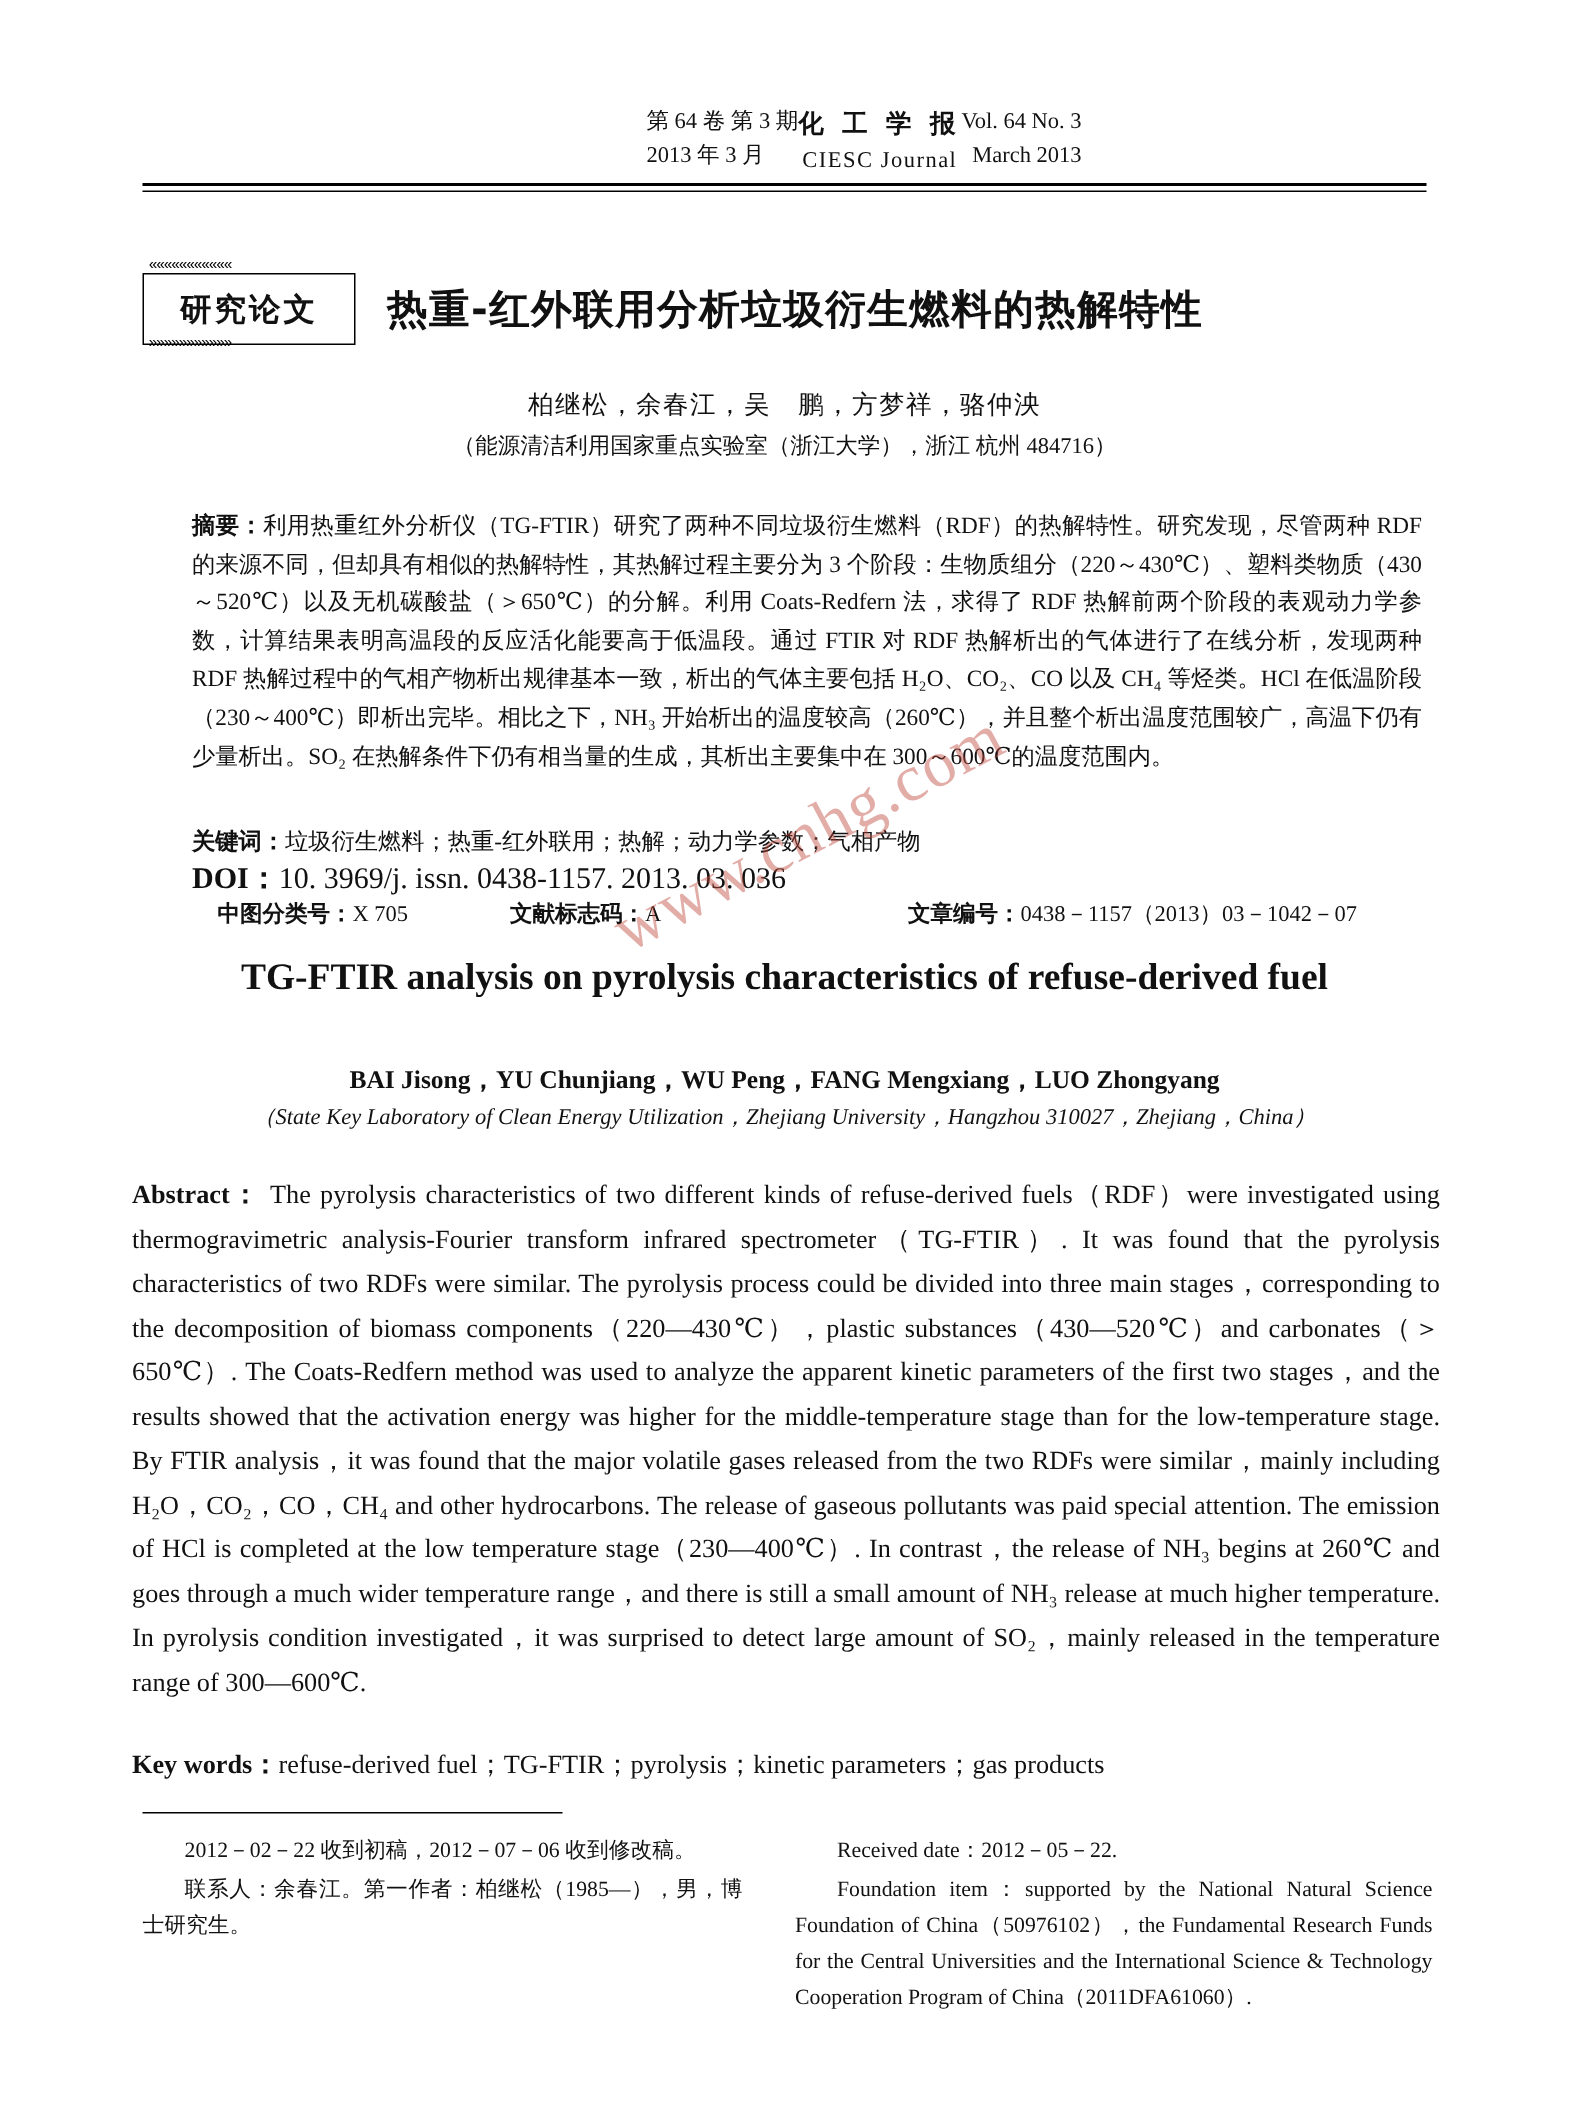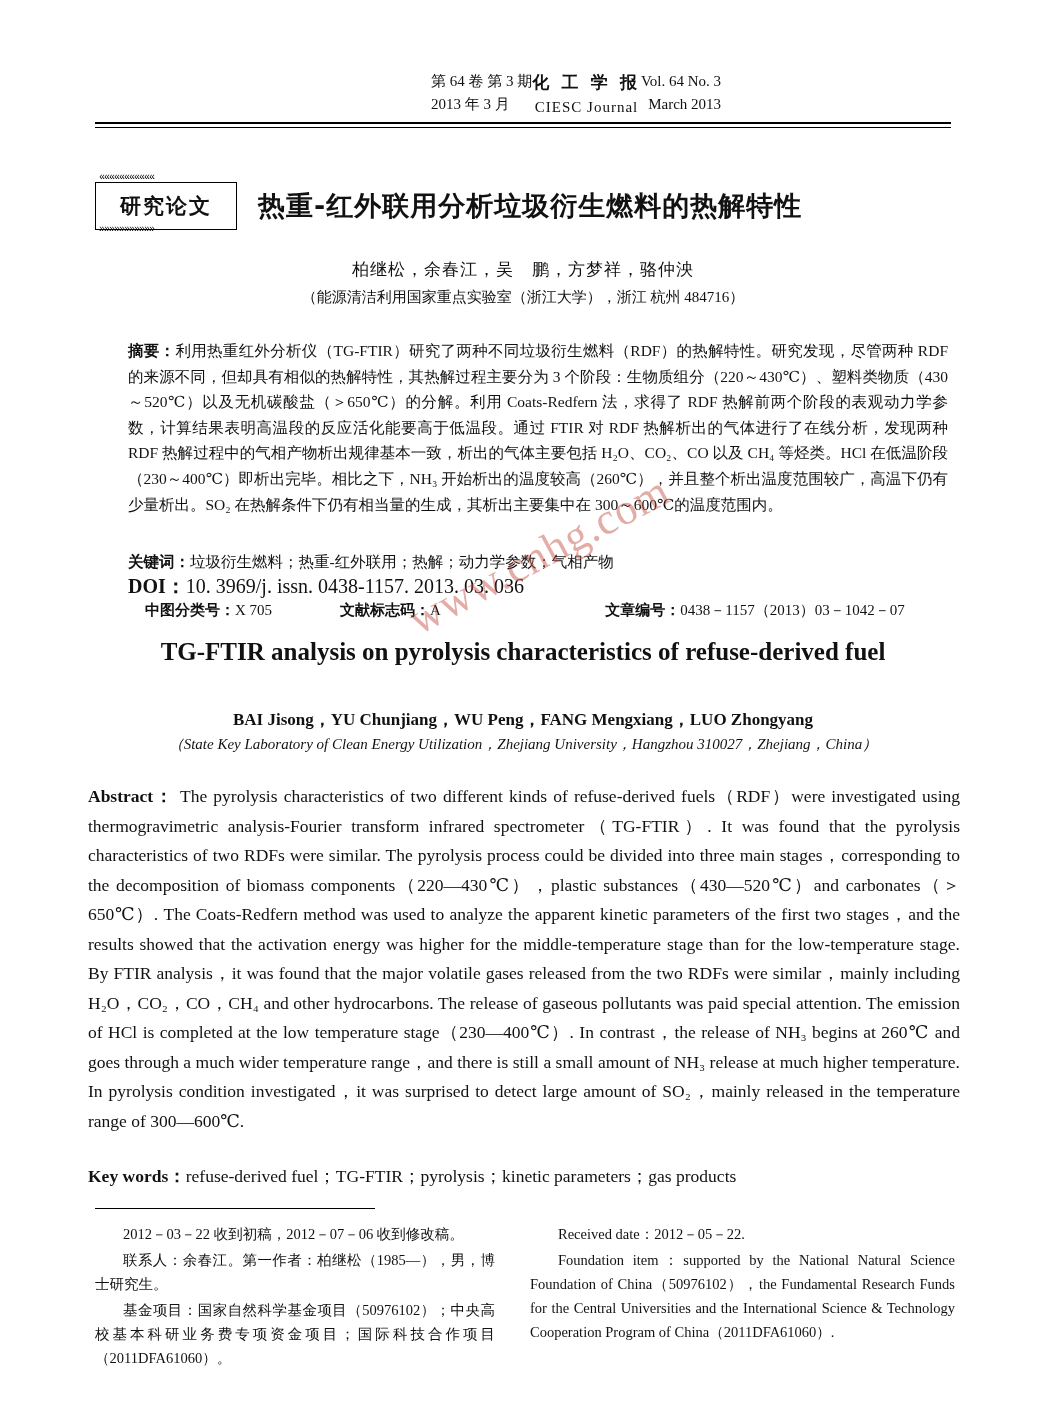--- a/index.html
+++ b/index.html
@@ -298,23 +298,22 @@
 
   <div class="en-abs">
     <b>Abstract：</b><span> The pyrolysis characteristics of two different kinds of refuse-derived fuels（RDF）were investigated using thermogravimetric analysis-Fourier transform infrared spectrometer（TG-FTIR）. It was found that the pyrolysis characteristics of two RDFs were similar. The pyrolysis process could be divided into three main stages，corresponding to the decomposition of biomass components（220—430℃），plastic substances（430—520℃）and carbonates（＞650℃）. The Coats-Redfern method was used to analyze the apparent kinetic parameters of the first two stages，and the results showed that the activation energy was higher for the middle-temperature stage than for the low-temperature stage. By FTIR analysis，it was found that the major volatile gases released from the two RDFs were similar，mainly including H₂O，CO₂，CO，CH₄ and other hydrocarbons. The release of gaseous pollutants was paid special attention. The emission of HCl is completed at the low temperature stage（230—400℃）. In contrast，the release of NH₃ begins at 260℃ and goes through a much wider temperature range，and there is still a small amount of NH₃ release at much higher temperature. In pyrolysis condition investigated，it was surprised to detect large amount of SO₂，mainly released in the temperature range of 300—600℃.</span>
   </div>
   <div class="en-kw">
     <b>Key words：</b><span>refuse-derived fuel；TG-FTIR；pyrolysis；kinetic parameters；gas products</span>
   </div>
 
   <div class="foot-rule"></div>
   <div class="foot-left">
-    <p class="foot-p">2012－03－22 收到初稿，2012－07－06 收到修改稿。</p>
+    <p class="foot-p">2012－02－22 收到初稿，2012－07－06 收到修改稿。</p>
     <p class="foot-p">联系人：余春江。第一作者：柏继松（1985—），男，博士研究生。</p>
-    <p class="foot-p">基金项目：国家自然科学基金项目（50976102）；中央高校基本科研业务费专项资金项目；国际科技合作项目（2011DFA61060）。</p>
   </div>
   <div class="foot-right">
     <p class="foot-p">Received date：2012－05－22.</p>
     <p class="foot-p">Foundation item：supported by the National Natural Science Foundation of China（50976102），the Fundamental Research Funds for the Central Universities and the International Science &amp; Technology Cooperation Program of China（2011DFA61060）.</p>
   </div>
 
   <div class="watermark">www.cnhg.com</div>
 </div>
 
 </body></html>

